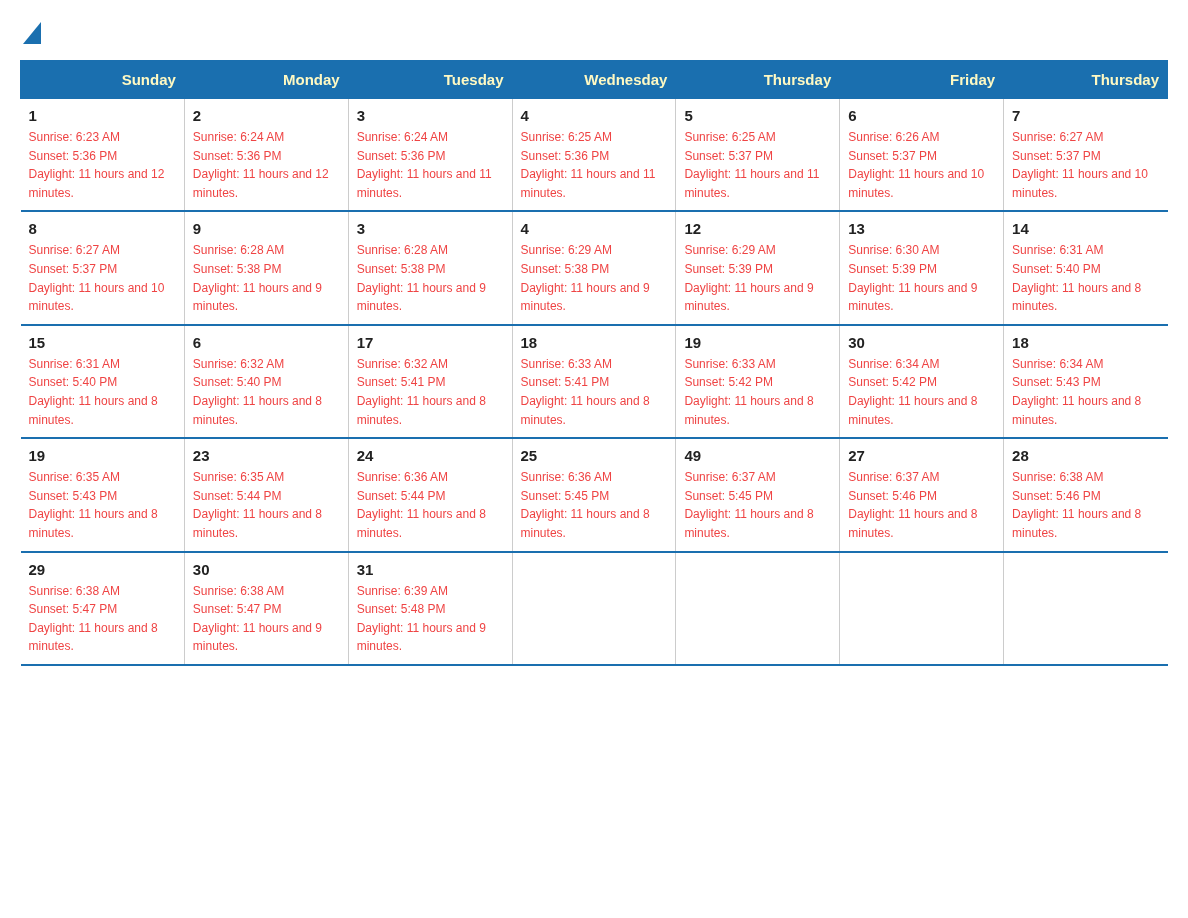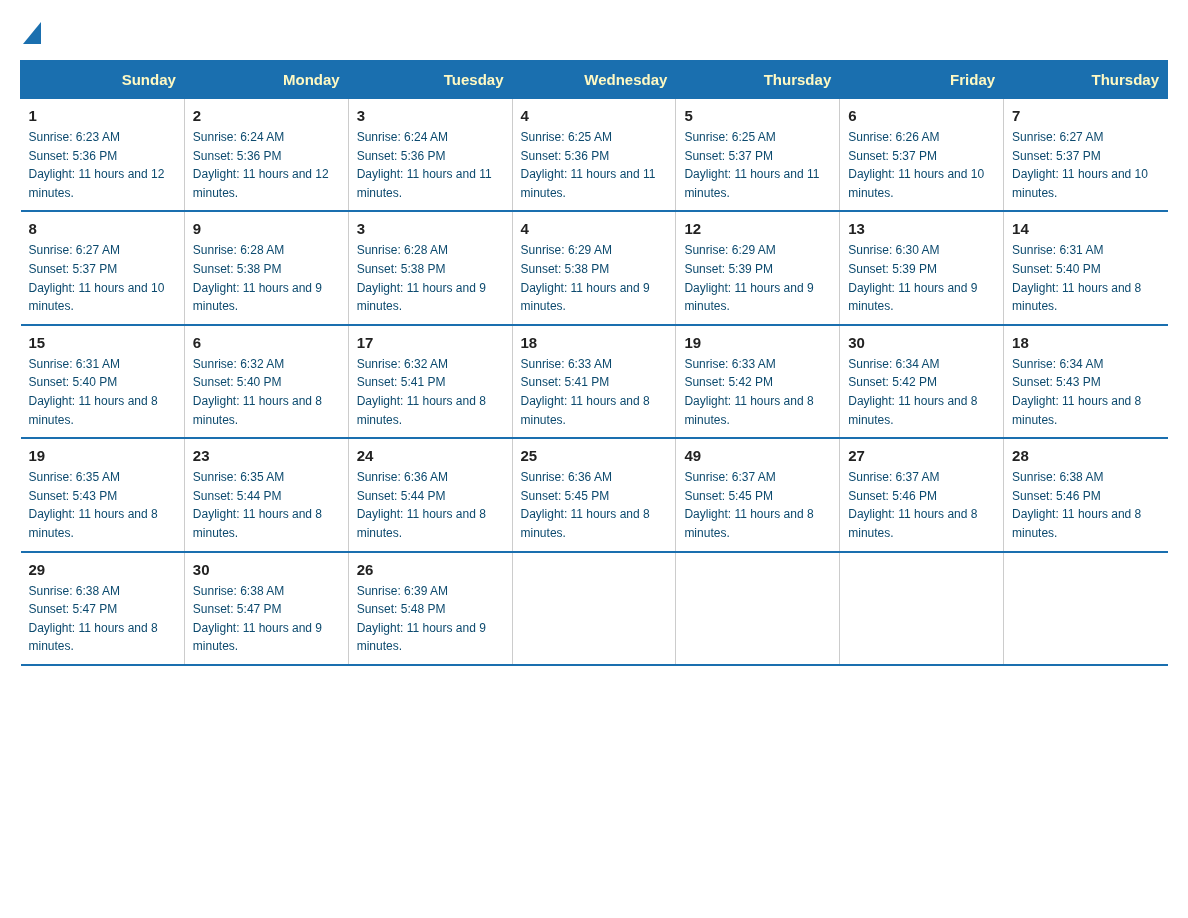--- a/index.html
+++ b/index.html
@@ -95,21 +95,21 @@
     }
     .day-number {
       font-size: 15px;
       font-weight: bold;
       display: block;
       margin-bottom: 4px;
     }
     .day-info {
       font-size: 12px;
       line-height: 1.55;
-      color: #0c4a6e;
+      color: #ef4444;
     }
     .empty-cell {
       background: #fff;
     }
   </style>
 </head>
 <body>
 
 <div class="header">
   <div class="logo">
@@ -261,21 +261,21 @@
       <tr>
         <td>
         <span class="day-number">29</span>
         <span class="day-info">Sunrise: 6:38 AM<br>Sunset: 5:47 PM<br>Daylight: 11 hours and 8 minutes.</span>
       </td>
         <td>
         <span class="day-number">30</span>
         <span class="day-info">Sunrise: 6:38 AM<br>Sunset: 5:47 PM<br>Daylight: 11 hours and 9 minutes.</span>
       </td>
         <td>
-        <span class="day-number">26</span>
+        <span class="day-number">31</span>
         <span class="day-info">Sunrise: 6:39 AM<br>Sunset: 5:48 PM<br>Daylight: 11 hours and 9 minutes.</span>
       </td>
         <td class="empty-cell"></td>
         <td class="empty-cell"></td>
         <td class="empty-cell"></td>
         <td class="empty-cell"></td>
       </tr>
     </tbody>
 </table>
 

